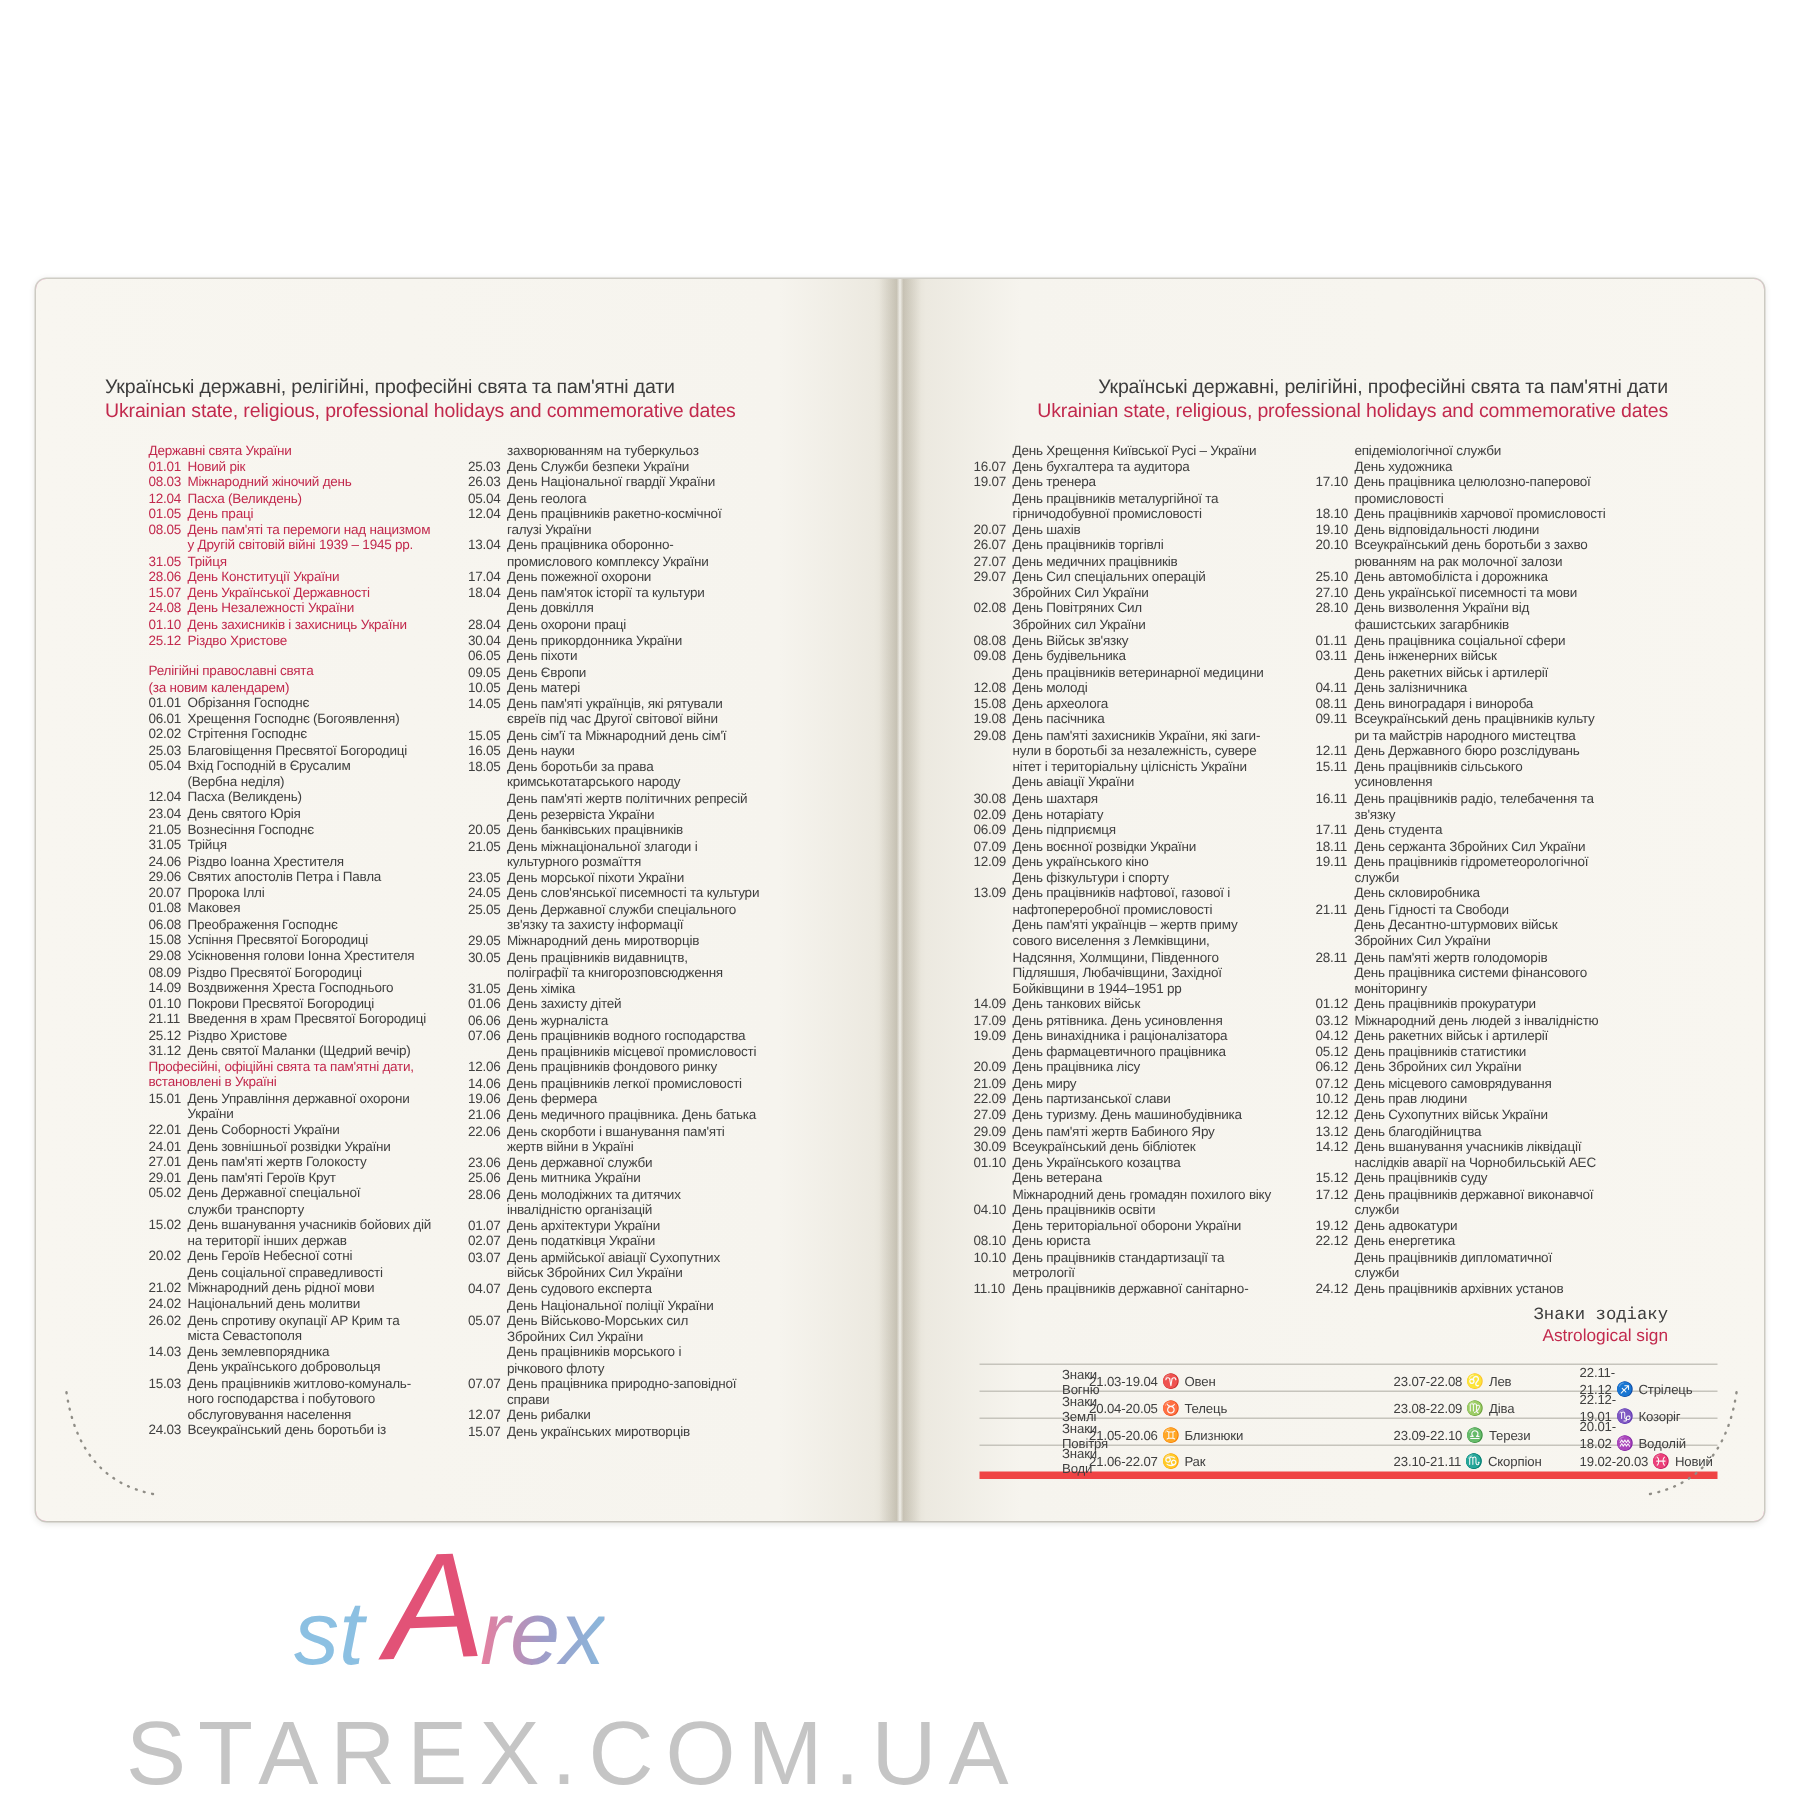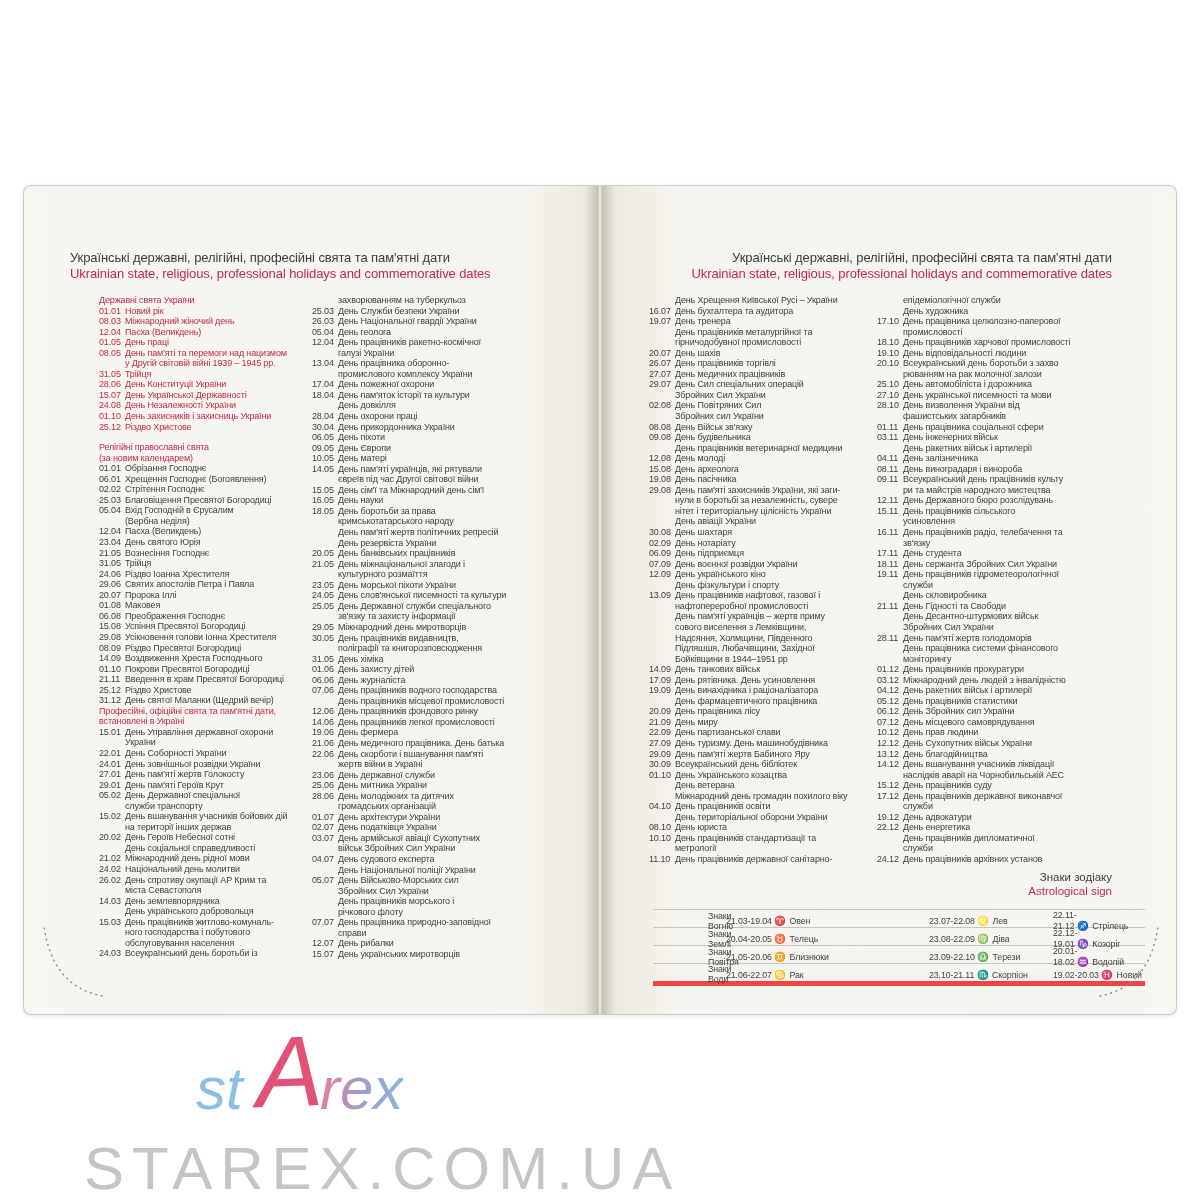--- a/index.html
+++ b/index.html
@@ -39,21 +39,21 @@
   .colL2{left:288px;width:252px;}
   .colR1{left:625px;width:250px;}
   .colR2{left:853px;width:262px;}
   .entry{display:flex;}
   .entry .d{flex:none;width:26px;}
   .entry .t div{white-space:nowrap;}
   .entry.red, .hdr{color:#c2294d;}
   .gap{margin-top:10px;}
   .hdr div{white-space:nowrap;}
   .zodiac-titles{position:absolute;right:64px;top:684px;text-align:right;font-size:11.5px;line-height:14px;}
-  .zodiac-titles .uk{color:#3c3c3c;}
+  .zodiac-titles .uk{color:#3c3c3c;font-family:Liberation Mono, monospace;}
   .zodiac-titles .en{color:#c2294d;}
   .ztable{position:absolute;left:629px;top:723px;width:492px;font-size:8.8px;letter-spacing:-.1px;}
   .zrow{display:grid;grid-template-columns:73px 203px 124px 1fr;height:17px;align-items:center;border-top:1px solid #c6c4bc;}
   .zrow:last-child{border-bottom:5px solid #ef4444;}
   .zgroup{padding-left:7px;margin-left:48px;}
   .zcell span{margin-right:3px;}
   .zcell .zsym{font-size:9.5px;}
   .dotarc{position:absolute;pointer-events:none;}
   #logo{position:absolute;left:196px;top:1028px;width:220px;height:112px;font-style:italic;font-weight:normal;}
   .logo-st{position:absolute;left:0;top:26px;font-size:60px;color:#8cc0e2;text-shadow:0 0 3px rgba(255,255,255,.8);}
@@ -608,21 +608,21 @@
       <div class="entry">
         <span class="d">25.06</span>
         <span class="t">
           <div>День митника України</div>
         </span>
       </div>
       <div class="entry">
         <span class="d">28.06</span>
         <span class="t">
           <div>День молодіжних та дитячих</div>
-          <div>громадських організацій</div>
+          <div>інвалідністю організацій</div>
         </span>
       </div>
       <div class="entry">
         <span class="d">01.07</span>
         <span class="t">
           <div>День архітектури України</div>
         </span>
       </div>
       <div class="entry">
         <span class="d">02.07</span>

